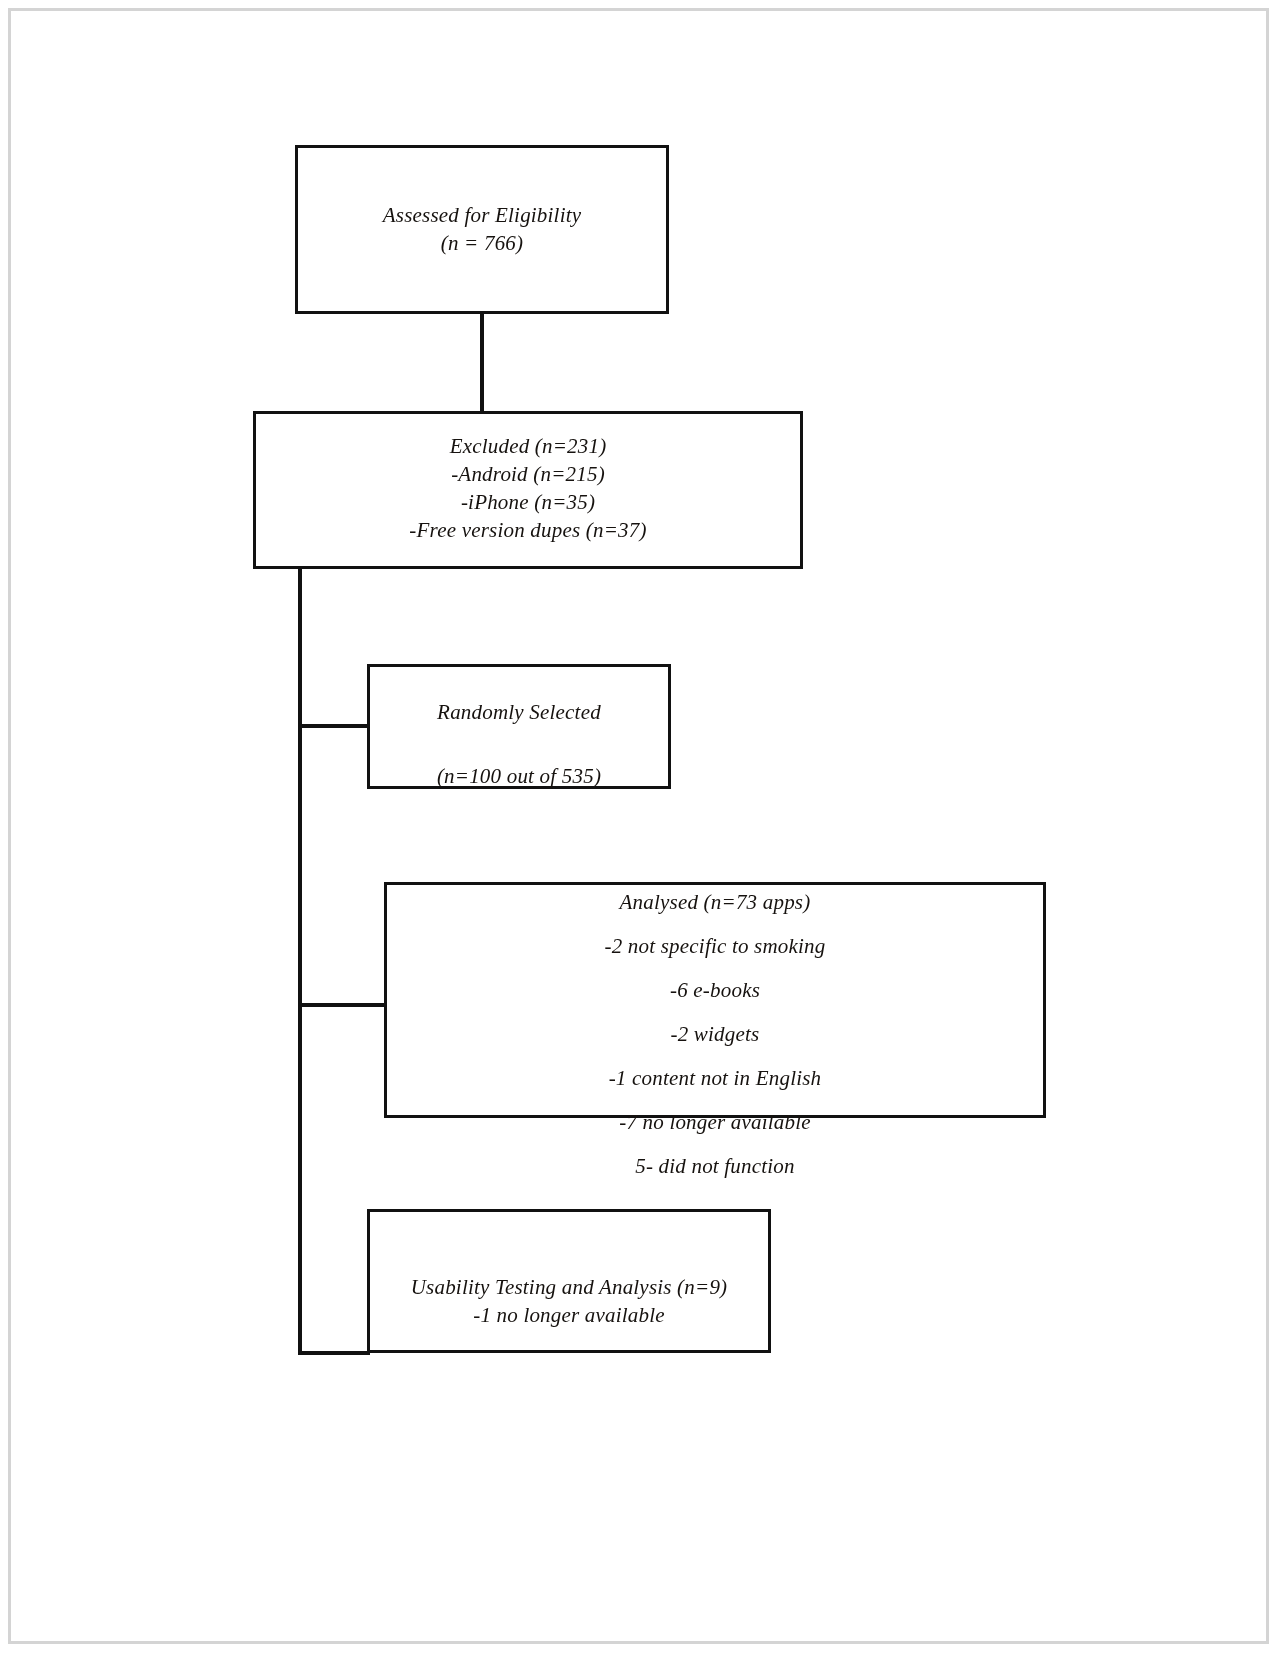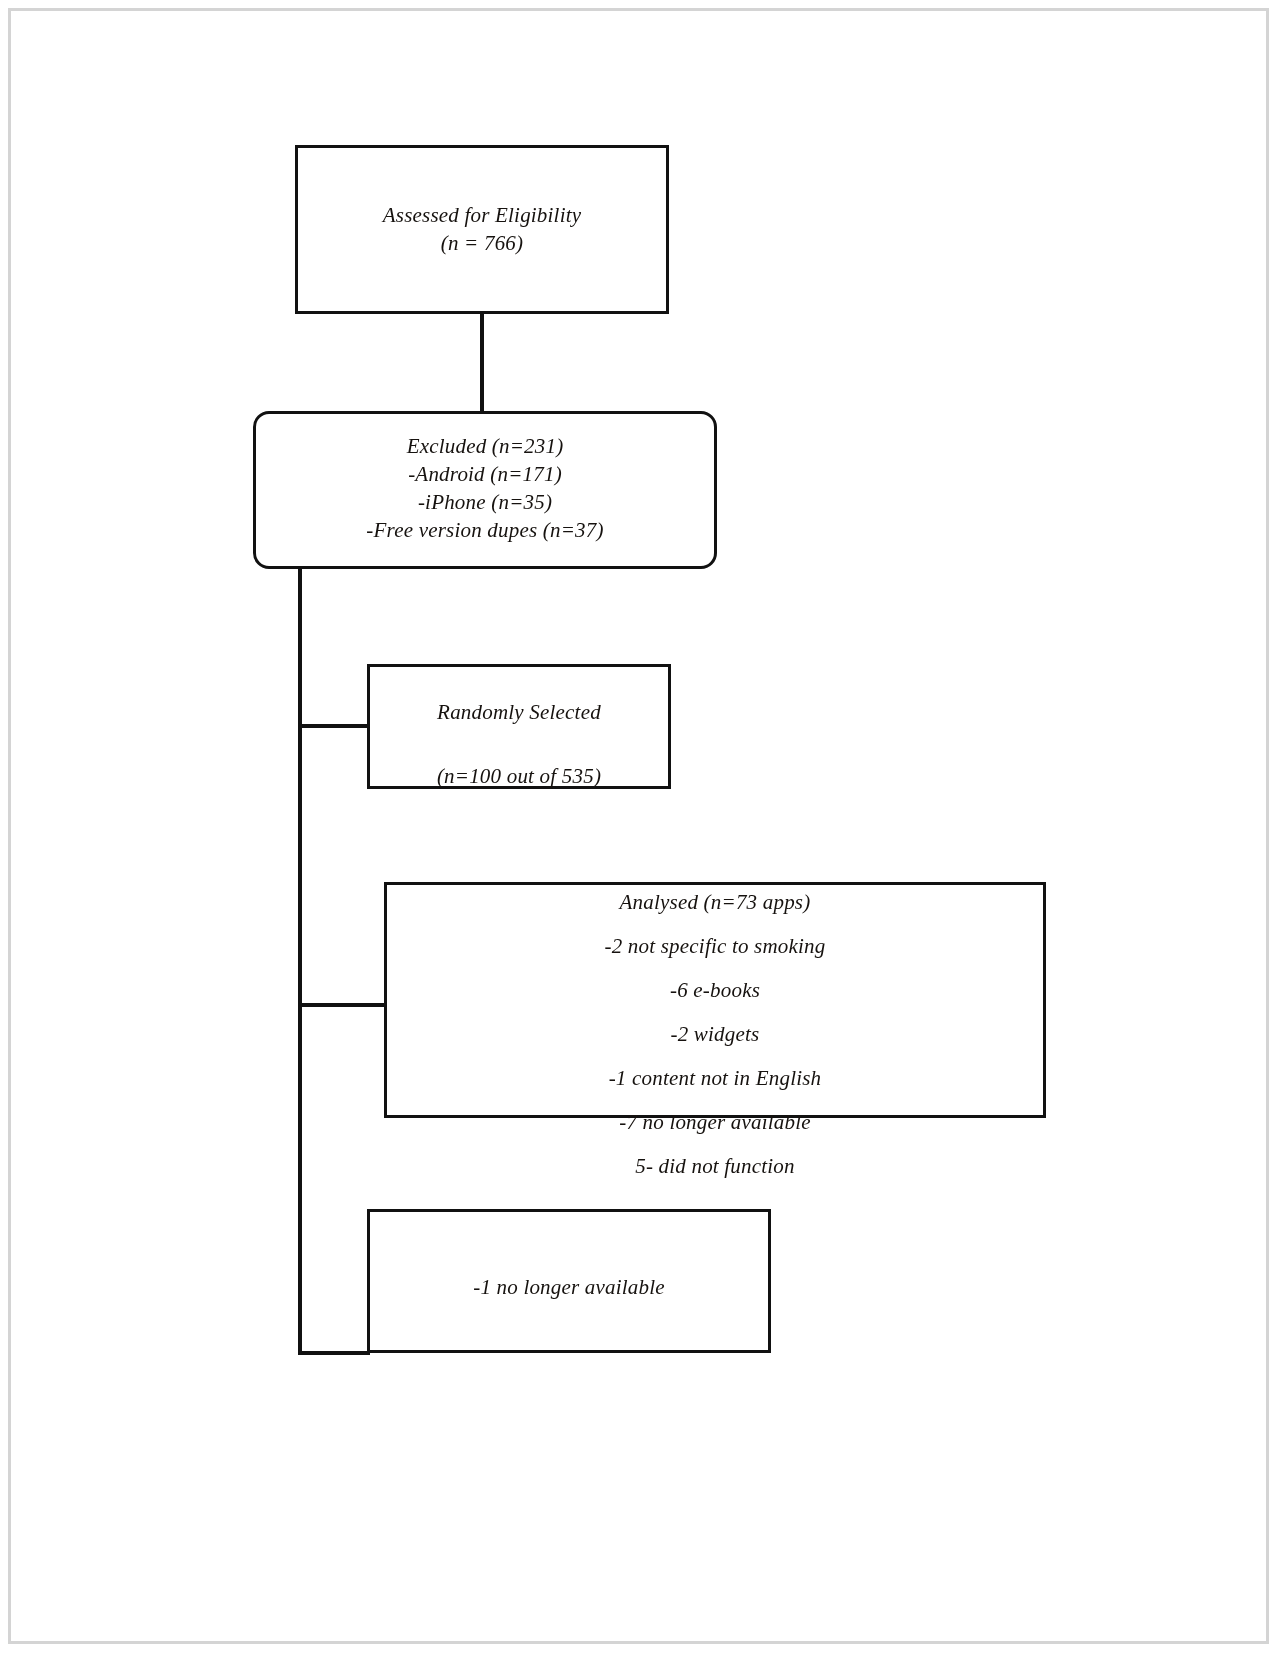--- a/index.html
+++ b/index.html
@@ -45,21 +45,21 @@
     z-index: 3;
   }
   .node .line {
     display: block;
     white-space: nowrap;
     font-style: italic;
   }
 
   
   #node-assessed  { left: 295px; top: 145px;  width: 374px; height: 169px; }
-  #node-excluded  { left: 253px; top: 411px;  width: 464px; height: 158px; border-radius: 16px; }
+  #node-excluded  { left: 253px; top: 411px;  width: 550px; height: 158px; }
   #node-random    { left: 367px; top: 664px;  width: 304px; height: 125px; }
   #node-analysed  { left: 384px; top: 882px;  width: 662px; height: 236px; }
   #node-usability { left: 367px; top: 1209px; width: 404px; height: 144px; }
 
   
   #node-assessed  { justify-content: flex-start; padding-top: 54px; }
   #node-excluded  { justify-content: flex-start; padding-top: 19px; }
   #node-random    { justify-content: flex-start; padding-top: 32px; gap: 36px; }
   #node-analysed  { justify-content: flex-start; padding-top: 4px; gap: 16px; }
   #node-usability { justify-content: flex-start; padding-top: 62px; }
@@ -92,37 +92,38 @@
   <div class="conn h" id="conn-branch-analysed"></div>
   <div class="conn h" id="conn-branch-usability"></div>
 
   <div class="node" id="node-assessed">
     <span class="line">Assessed for Eligibility</span>
     <span class="line">(n = 766)</span>
   </div>
 
   <div class="node" id="node-excluded">
     <span class="line">Excluded (n=231)</span>
-    <span class="line">-Android (n=171)</span>
+    <span class="line">-Android (n=215)</span>
     <span class="line">-iPhone (n=35)</span>
     <span class="line">-Free version dupes (n=37)</span>
   </div>
 
   <div class="node" id="node-random">
     <span class="line">Randomly Selected</span>
     <span class="line">(n=100 out of 535)</span>
   </div>
 
   <div class="node" id="node-analysed">
     <span class="line">Analysed (n=73 apps)</span>
     <span class="line">-2 not specific to smoking</span>
     <span class="line">-6 e-books</span>
     <span class="line">-2 widgets</span>
     <span class="line">-1 content not in English</span>
     <span class="line">-7 no longer available</span>
     <span class="line">5- did not function</span>
   </div>
 
   <div class="node" id="node-usability">
+    <span class="line">Usability Testing and Analysis (n=9)</span>
     <span class="line">-1 no longer available</span>
   </div>
 
 </div>
 
 </body></html>

